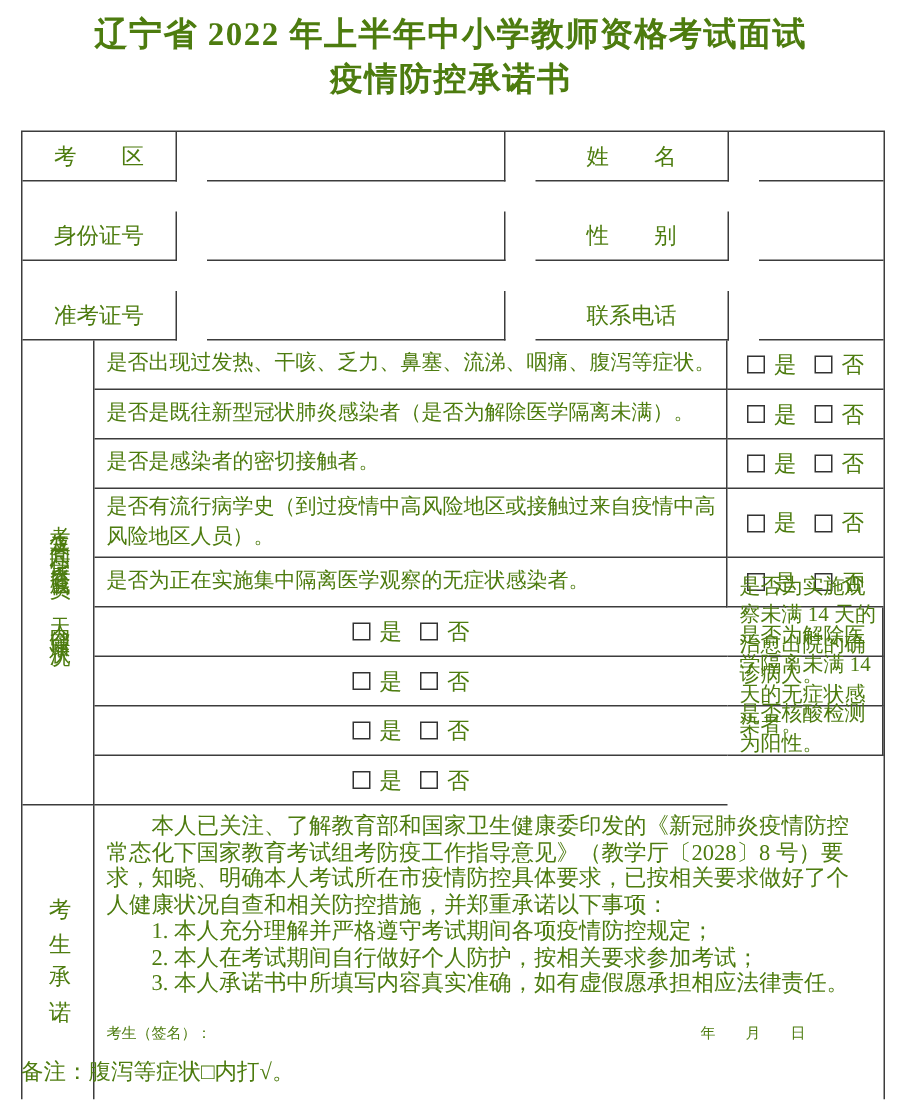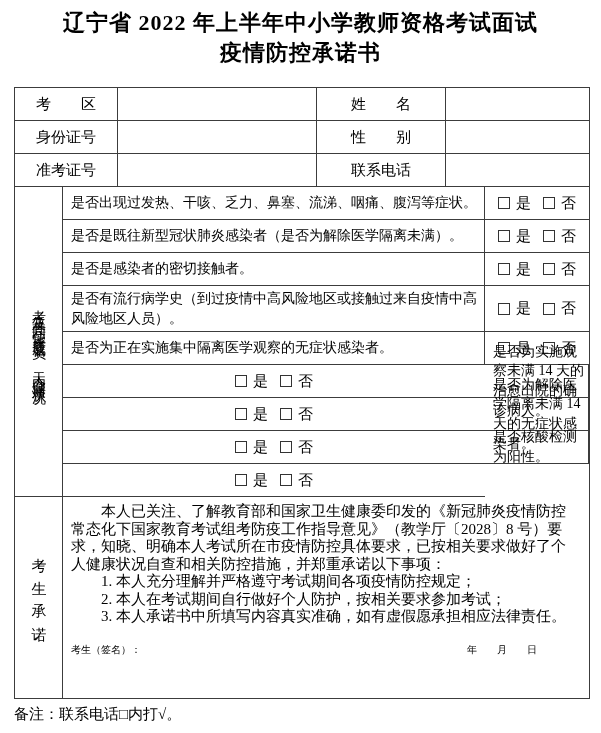--- a/index.html
+++ b/index.html
@@ -1,35 +1,35 @@
 <!DOCTYPE html>
 <html lang="zh"><head>
 <meta charset="utf-8">
 <style>
   * { margin:0; padding:0; box-sizing:border-box; }
   html,body { background:#ffffff; }
   .page {
     position:relative; width:601px; height:733px; background:#ffffff;
-    color:#000000; font-family:"Liberation Serif","DejaVu Serif",serif;
+    color:#4d7c0f; font-family:"Liberation Serif","DejaVu Serif",serif;
     overflow:hidden;
   }
   .title {
     position:absolute; top:8px; left:0; width:100%;
     text-align:center; font-size:22px; font-weight:bold; line-height:30px;
     letter-spacing:1px;
   }
   .form-table {
     position:absolute; left:14px; top:87px; width:576px;
     border:1px solid #3c3c3c;
   }
   .cell { border-right:1px solid #3c3c3c; border-bottom:1px solid #3c3c3c; }
   .no-r { border-right:none; }
 
   
-  .grid-a { display:grid; grid-template-columns:103px 199px 129px 1fr; }
+  .grid-a { display:grid; grid-template-columns:103px 199px 129px 1fr;gap:20px; }
   .grid-a .cell { height:33px; display:flex; align-items:center; }
   .lab { justify-content:center; font-size:15px; }
 
   
   .grid-b {
     display:grid; grid-template-columns:48px 422px 1fr;
     grid-template-rows:33px 33px 33px 46px 33px 33px 33px 33px 33px;
   }
   .side-cell {
     grid-column:1; grid-row:1 / 10;
@@ -190,15 +190,15 @@
         <div class="sign-row">
           <span>考生（签名）：</span>
           <span class="sign-blank"></span>
           <span>年　　月　　日</span>
         </div>
       </div>
     </div>
 
   </div>
 
-  <div class="footer-note">备注：联系电话□内打√。</div>
+  <div class="footer-note">备注：腹泻等症状□内打√。</div>
 
 </div>
 
 </body></html>

